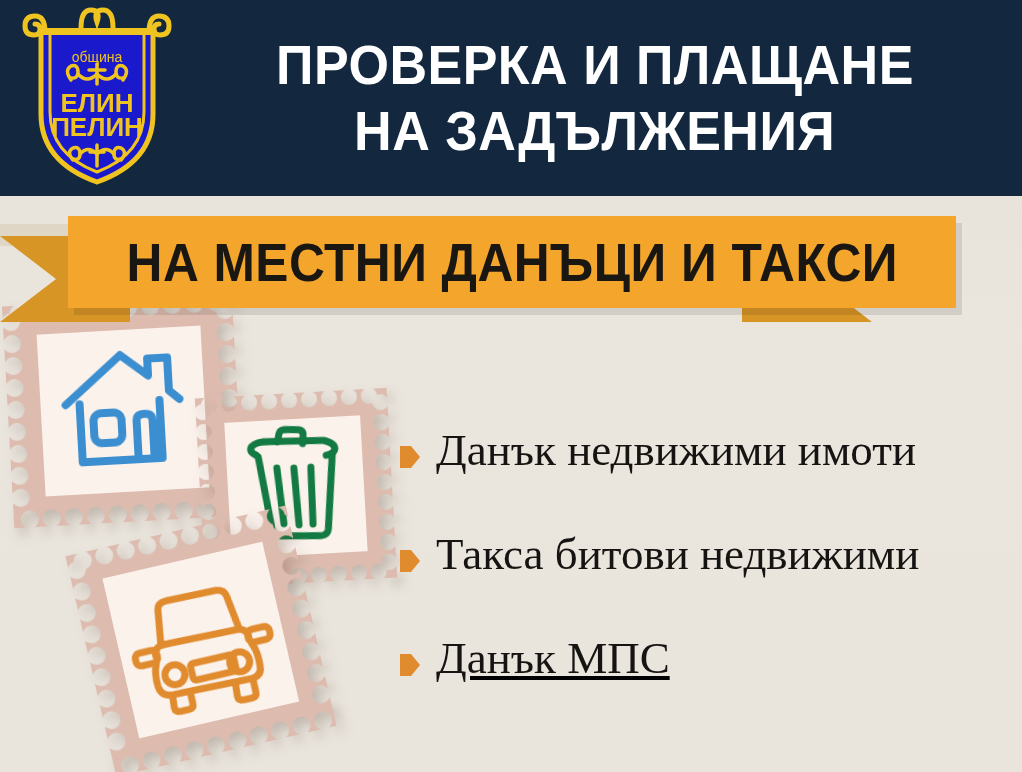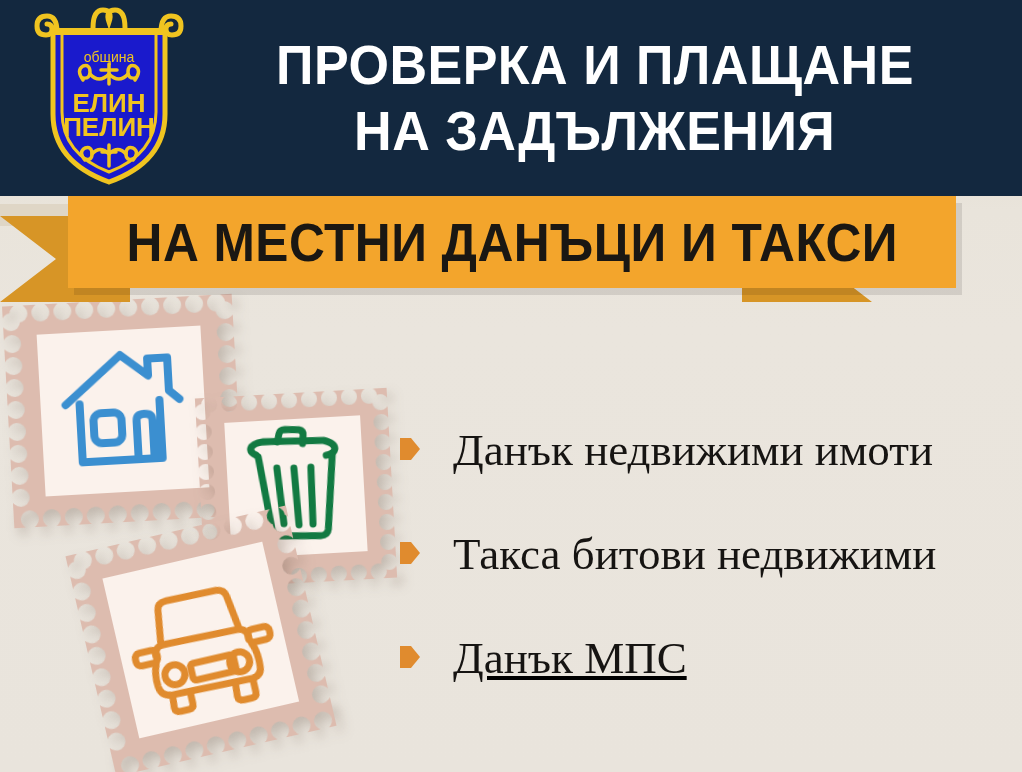--- a/index.html
+++ b/index.html
@@ -36,21 +36,21 @@
     top: 0;
     width: 1022px;
     height: 196px;
     background: #13283F;
     z-index: 5;
   }
 
   
   .logo {
     position: absolute;
-    left: 33px;
+    left: 21px;
     top: 2px;
     width: 152px;
     height: 188px;
     z-index: 7;
   }
   .logo svg { display: block; }
 
   
   .title-block {
     position: absolute;
@@ -74,21 +74,21 @@
     white-space: nowrap;
     transform: scaleX(0.93);
     transform-origin: center;
     text-align: center;
   }
 
   
   .ribbon {
     position: absolute;
     left: 0;
-    top: 192px;
+    top: 212px;
     width: 872px;
     height: 110px;
     z-index: 6;
     text-align: center;
   }
   .ribbon-tail {
     position: absolute;
     top: 24px;
     width: 130px;
     height: 86px;
@@ -151,24 +151,23 @@
   
   .bullets {
     position: absolute;
     left: 400px;
     top: 424px;
     width: 610px;
     z-index: 4;
   }
   .bullet-row {
     display: flex;
-    align-items: flex-start;
+    align-items: center;
     margin-bottom: 52px;
     min-height: 52px;
-    gap: 17px;
   }
   .bullet-row:last-child { margin-bottom: 0; text-decoration: underline; }
 
   .bullet-marker {
     flex: 0 0 auto;
     width: 20px;
     height: 22px;
     margin-top: 14px;
     margin-right: 16px;
     background: #E08B2E;

